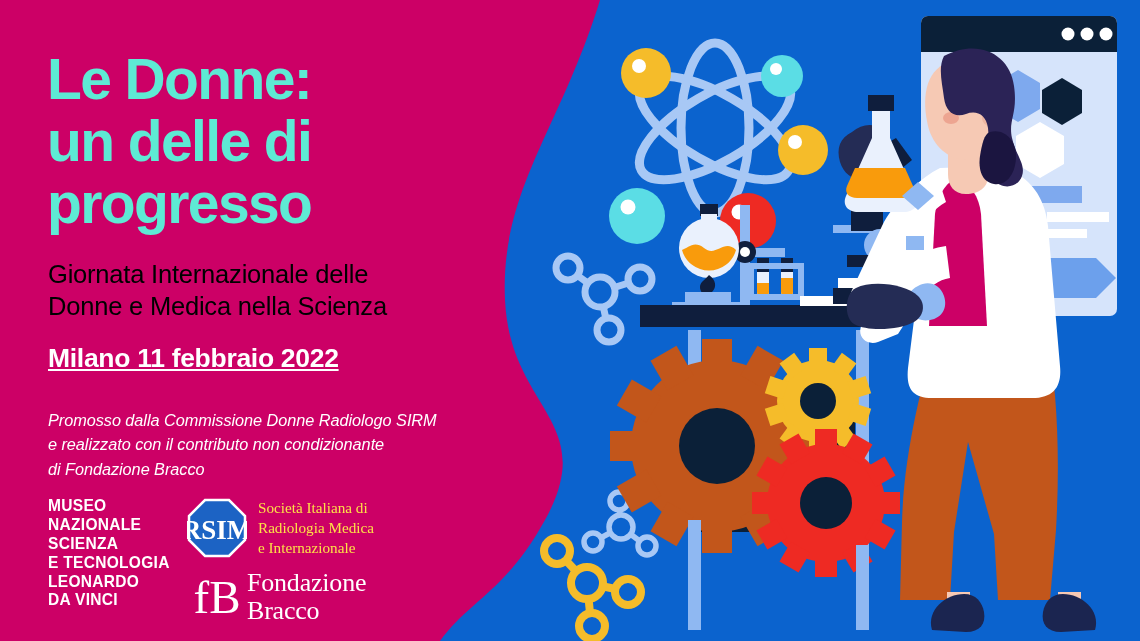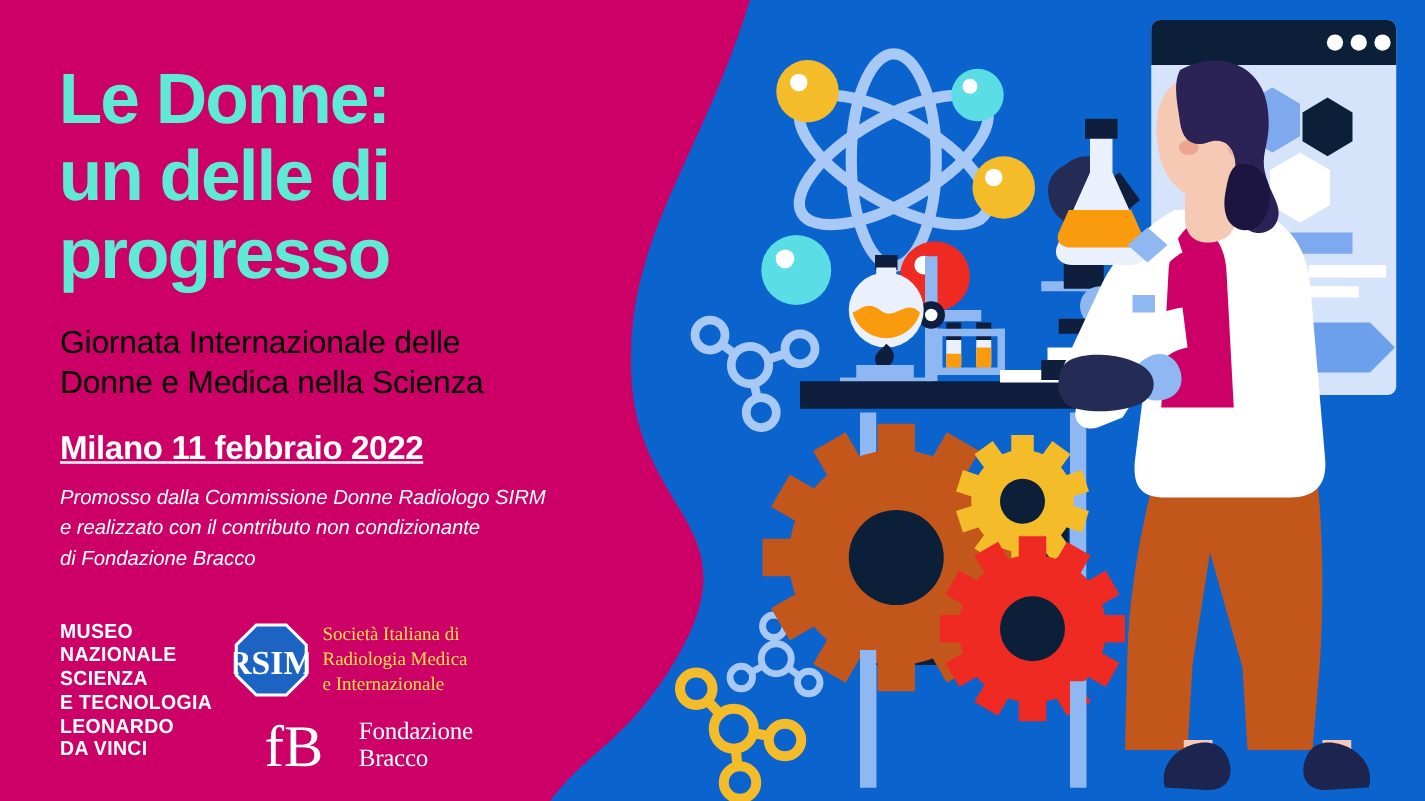--- a/index.html
+++ b/index.html
@@ -47,21 +47,21 @@
     position:absolute;
     top:343px; left:1px;
     color:#ffffff;
     font-size:26.5px;
     font-weight:bold;
     letter-spacing:-0.3px;
     text-decoration:underline;
   }
   .promo {
     position:absolute;
-    top:386px; left:1px;
+    top:408px; left:1px;
     width:440px;
     color:#ffffff;
     font-size:16.3px;
     font-style:italic;
     line-height:1.50;
     letter-spacing:-0.05px;
   }
 
   
   .logos { position:absolute; top:496px; left:1px; width:420px; height:135px; }
@@ -82,26 +82,26 @@
     display:flex; align-items:center; gap:11px;
   }
   .sirm-text {
     color:#fde047;
     font-family:"Liberation Serif", serif;
     font-size:15.2px;
     line-height:1.30;
   }
   .bracco-block {
     position:absolute; left:139px; top:73px;
-    display:flex; align-items:center; gap:22px;margin-left:18px;
+    display:flex; align-items:center; gap:0;
   }
   .bracco-text {
     color:#ffffff;
     font-family:"Liberation Serif", serif;
-    font-size:20px;
+    font-size:26px;
     line-height:1.08;
     letter-spacing:-0.2px;
   }
 </style>
 </head>
 <body>
 
 <div id="poster">
 
   <svg class="bg-svg" viewBox="0 0 1140 641" preserveAspectRatio="none">

